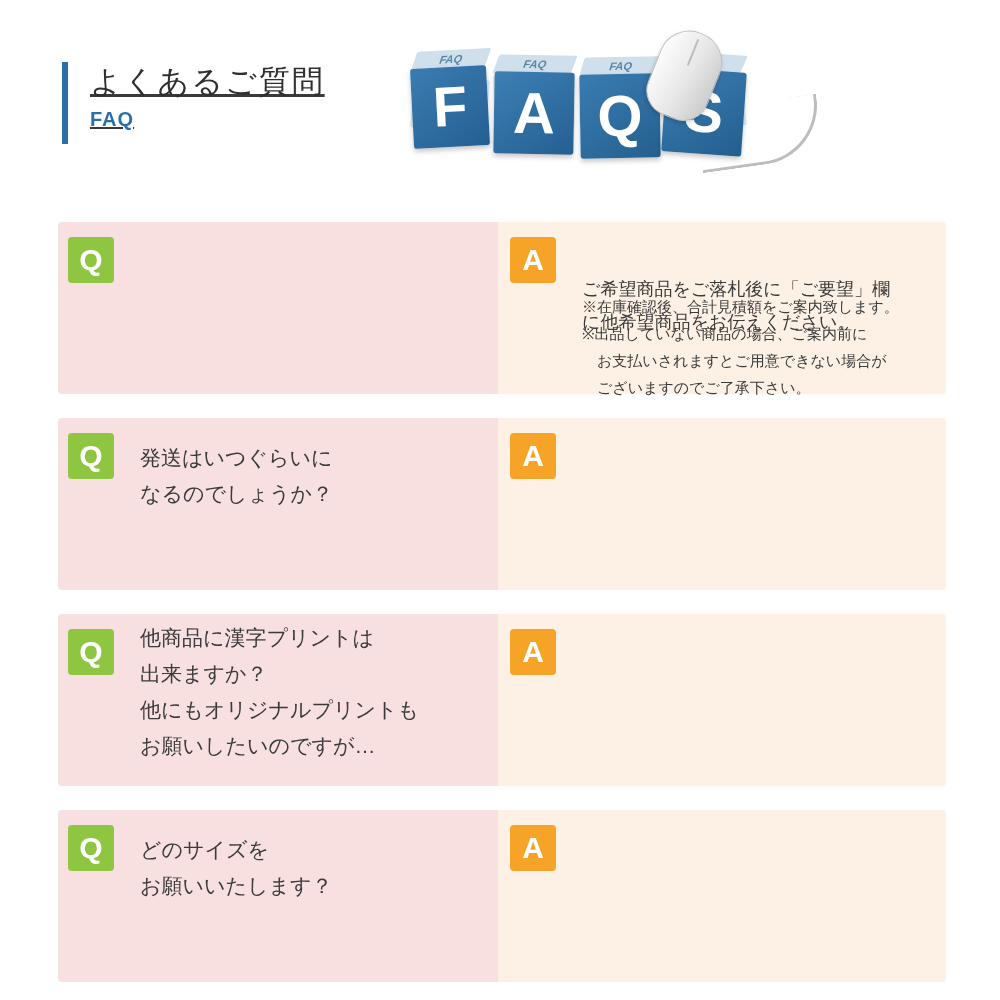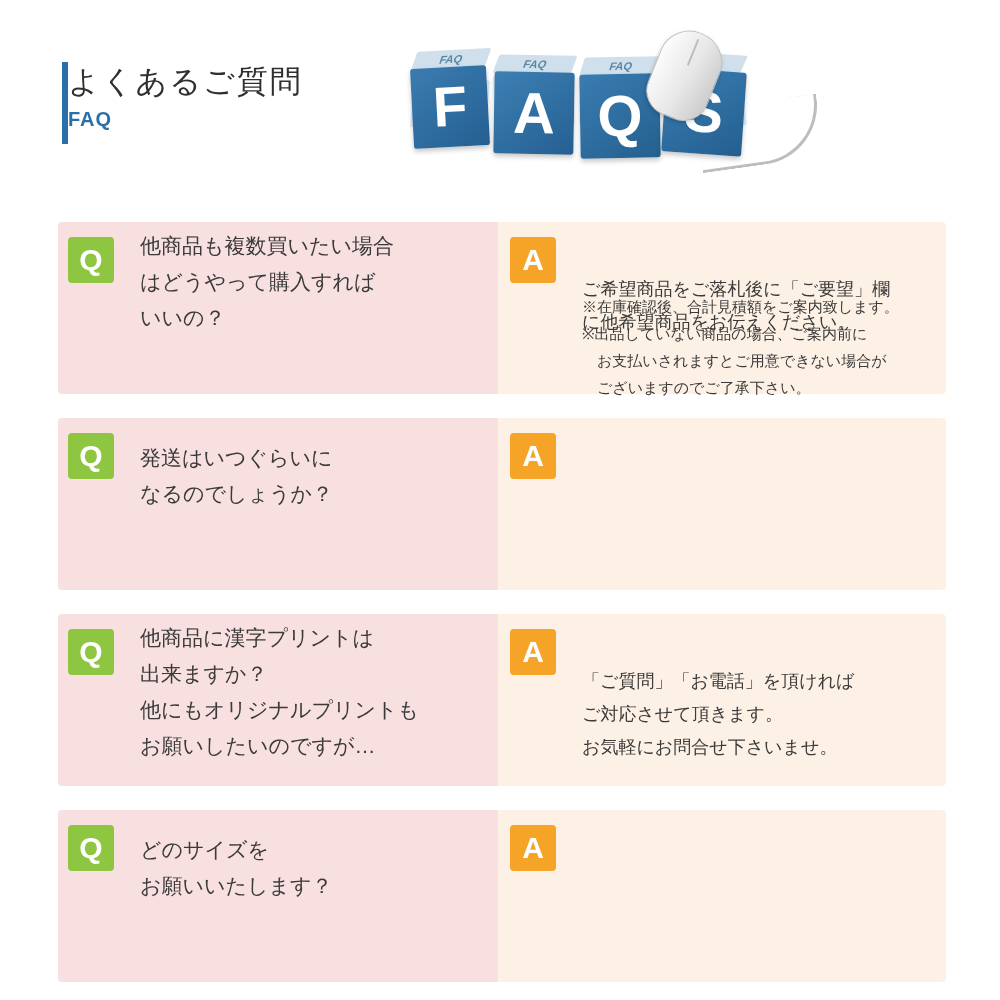--- a/index.html
+++ b/index.html
@@ -27,22 +27,24 @@
     left: 0;
     top: 0;
     width: 1000px;
     height: 215px;
   }
 
   .title-block {
     position: absolute;
     left: 62px;
     top: 62px;
+    padding-left: 22px;
     border-left: 6px solid #2b6ea8;
     height: 82px;
+    text-decoration: underline;
   }
   .title-main {
     font-size: 31px;
     letter-spacing: 2px;
     color: #2f2f2f;
     line-height: 40px;
     font-weight: normal;
   }
   .title-sub {
     font-size: 20px;
@@ -330,23 +332,20 @@
       <div class="mouse"></div>
     </div>
   </div>
 
   <div class="faq-row" id="row-0">
     <div class="q-panel"></div>
     <div class="q-arrow"></div>
     <div class="a-panel"></div>
   </div>
   <div class="badge badge-q" style="top:237px">Q</div>
-  <div class="q-text" style="top:228px">他商品も複数買いたい場合
-はどうやって購入すれば
-いいの？</div>
   <div class="badge badge-a" style="top:237px">A</div>
   <div class="a-text" style="top:231px">ご希望商品をご落札後に「ご要望」欄
 に他希望商品をお伝えください。</div>
   <div class="a-note" style="top:293px">※在庫確認後、合計見積額をご案内致します。
 ※出品していない商品の場合、ご案内前に
 　お支払いされますとご用意できない場合が
 　ございますのでご了承下さい。</div>
 
   <div class="faq-row" id="row-1">
     <div class="q-panel"></div>
@@ -362,23 +361,20 @@
     <div class="q-panel"></div>
     <div class="q-arrow"></div>
     <div class="a-panel"></div>
   </div>
   <div class="badge badge-q" style="top:629px">Q</div>
   <div class="q-text" style="top:620px">他商品に漢字プリントは
 出来ますか？
 他にもオリジナルプリントも
 お願いしたいのですが…</div>
   <div class="badge badge-a" style="top:629px">A</div>
-  <div class="a-text" style="top:623px">「ご質問」「お電話」を頂ければ
-ご対応させて頂きます。
-お気軽にお問合せ下さいませ。</div>
 
   <div class="faq-row" id="row-3">
     <div class="q-panel"></div>
     <div class="q-arrow"></div>
     <div class="a-panel"></div>
   </div>
   <div class="badge badge-q" style="top:825px">Q</div>
   <div class="q-text" style="top:832px">どのサイズを
 お願いいたします？</div>
   <div class="badge badge-a" style="top:825px">A</div>

